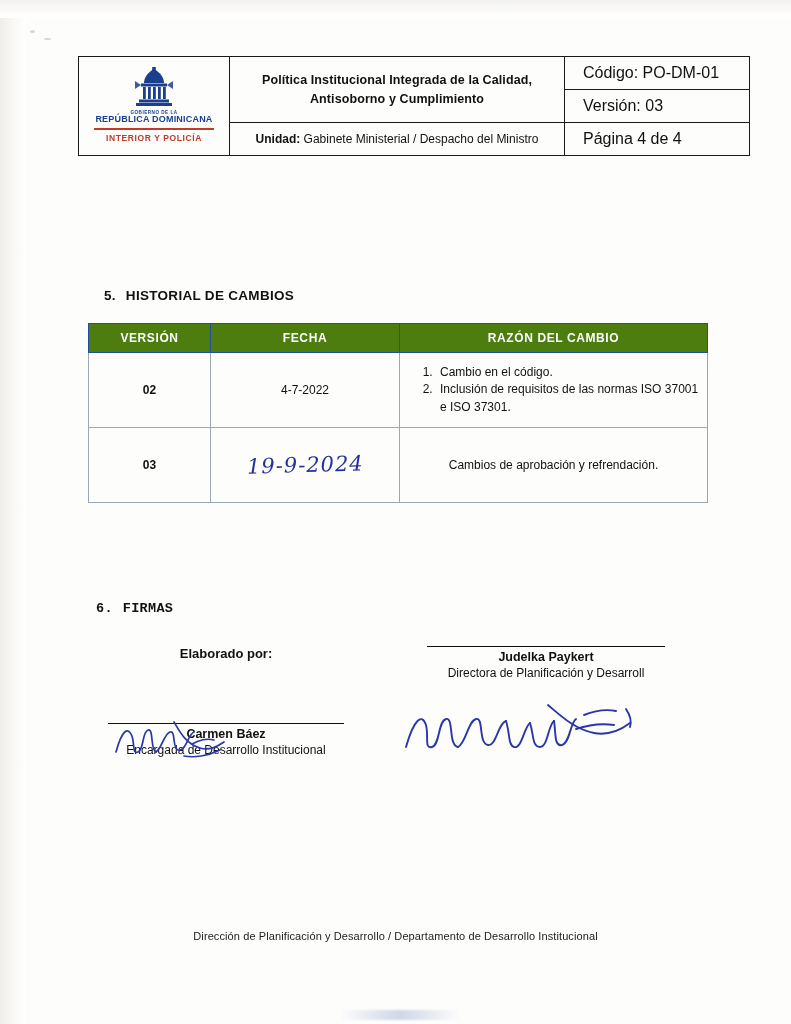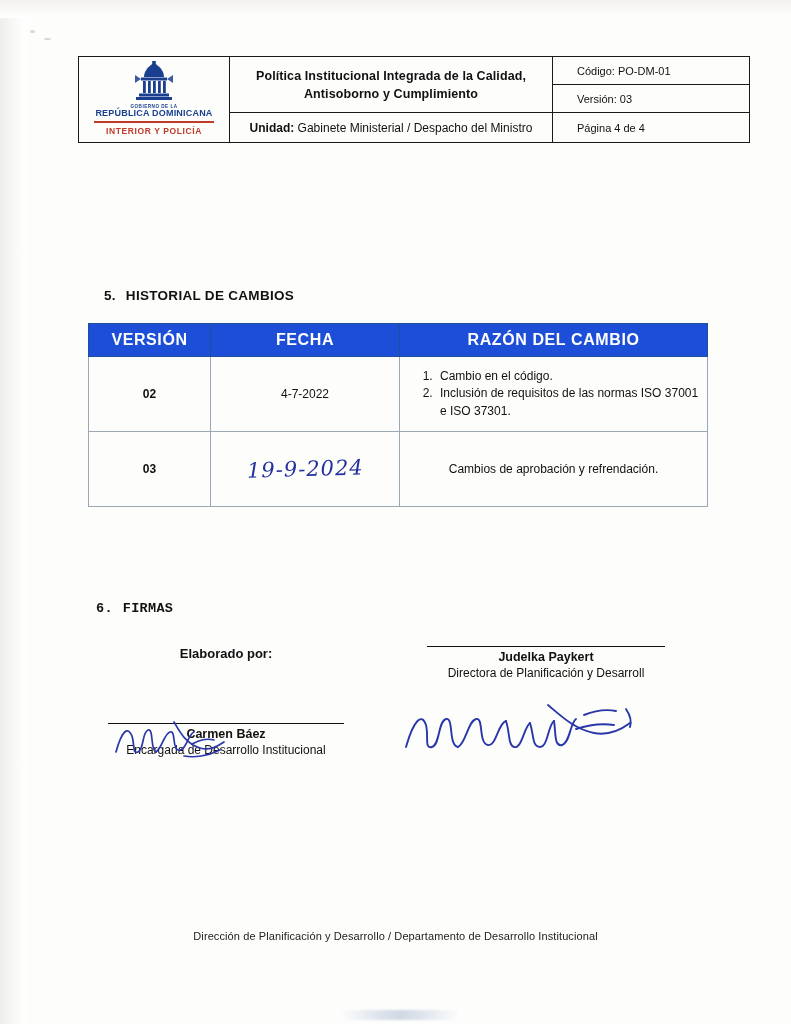--- a/index.html
+++ b/index.html
@@ -79,22 +79,22 @@
     padding: 9px 10px !important;
   }
   .unit-cell {
     font-size: 12px;
     text-align: center;
     padding: 7px 10px !important;
   }
   .unit-cell b { font-weight: bold; }
   .meta-cell {
     width: 148px;
-    font-size: 11px;
-    padding: 7px 24px !important;
+    font-size: 16px;
+    padding: 7px 18px !important;
     white-space: nowrap;
   }
 
   
   .emblem {
     display: block;
     margin: 0 auto 2px auto;
     width: 132px;
   }
   .emblem-top-text {
@@ -141,23 +141,23 @@
   
   .changes-table {
     position: absolute;
     left: 88px;
     top: 323px;
     width: 620px;
     border-collapse: collapse;
     table-layout: fixed;
   }
   .changes-table th {
-    background: #1d4ed8;
+    background: #4d7c0f;
     color: #fff;
-    font-size: 16px;
+    font-size: 12px;
     font-weight: bold;
     letter-spacing: .6px;
     padding: 7px 4px;
     border: 1px solid #1f4e9c;
     text-align: center;
   }
   .changes-table td {
     border: 1px solid #9aa7b5;
     font-size: 12px;
     padding: 10px 8px;

